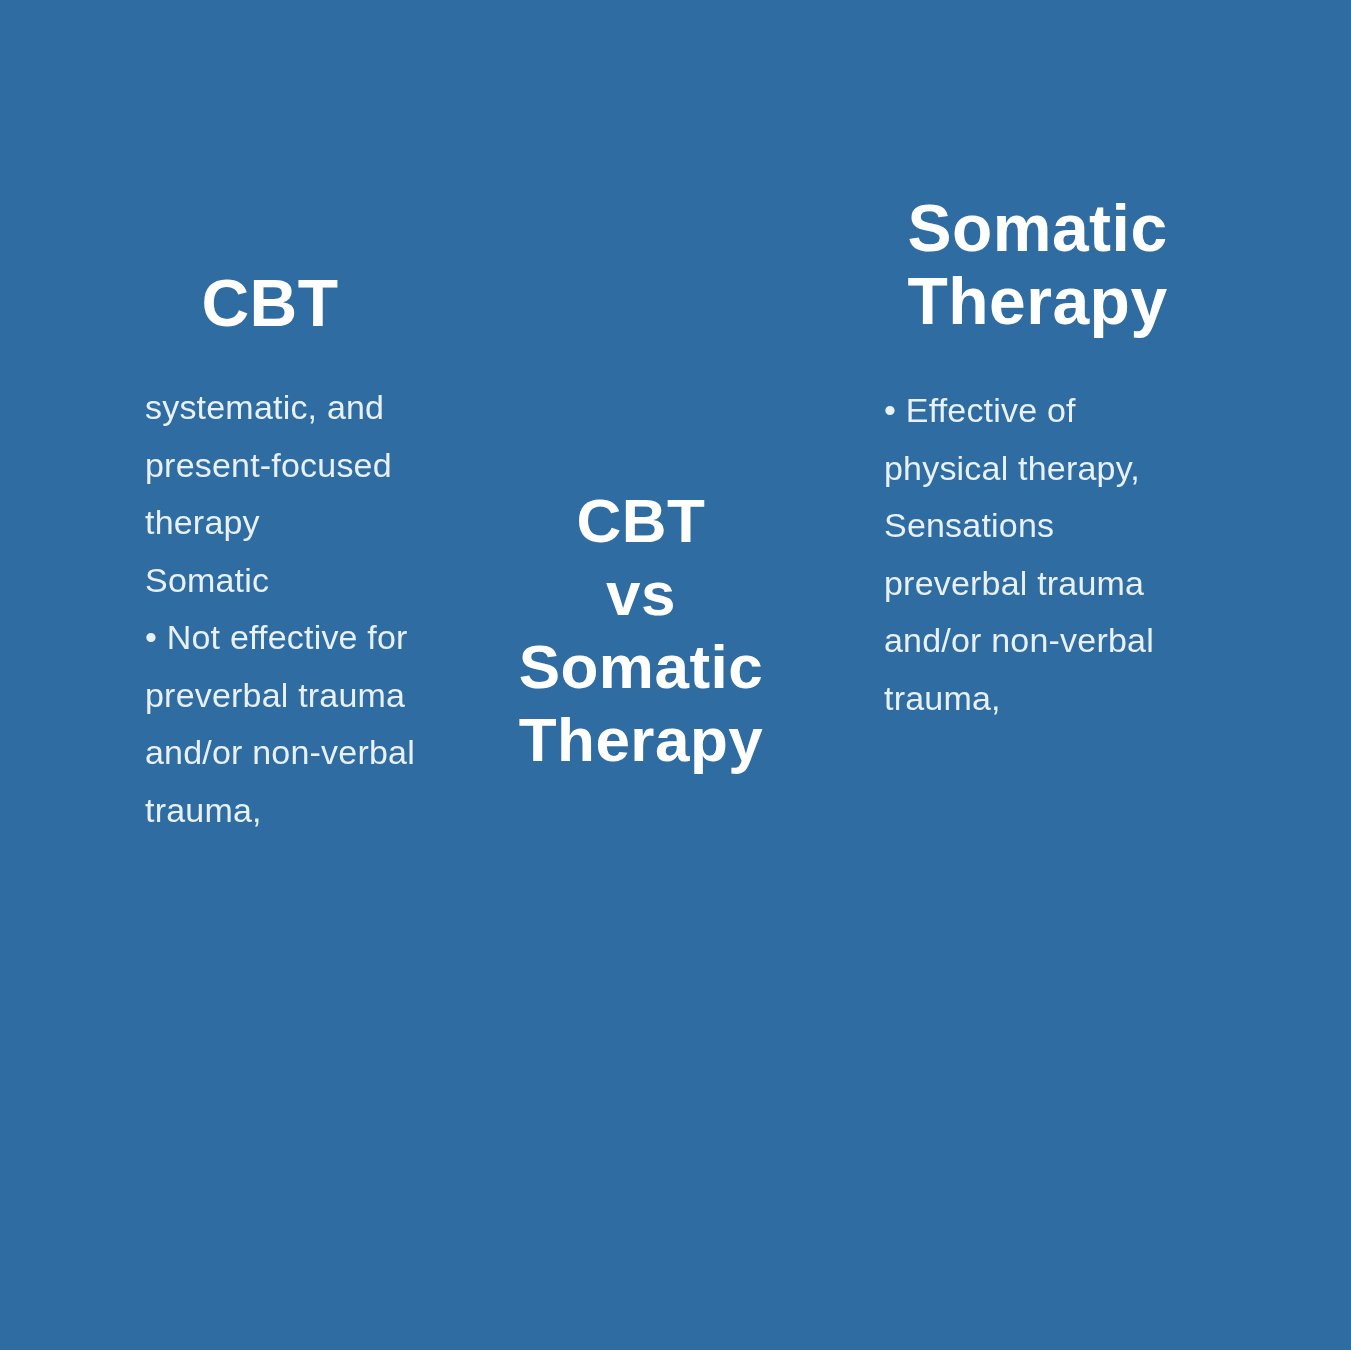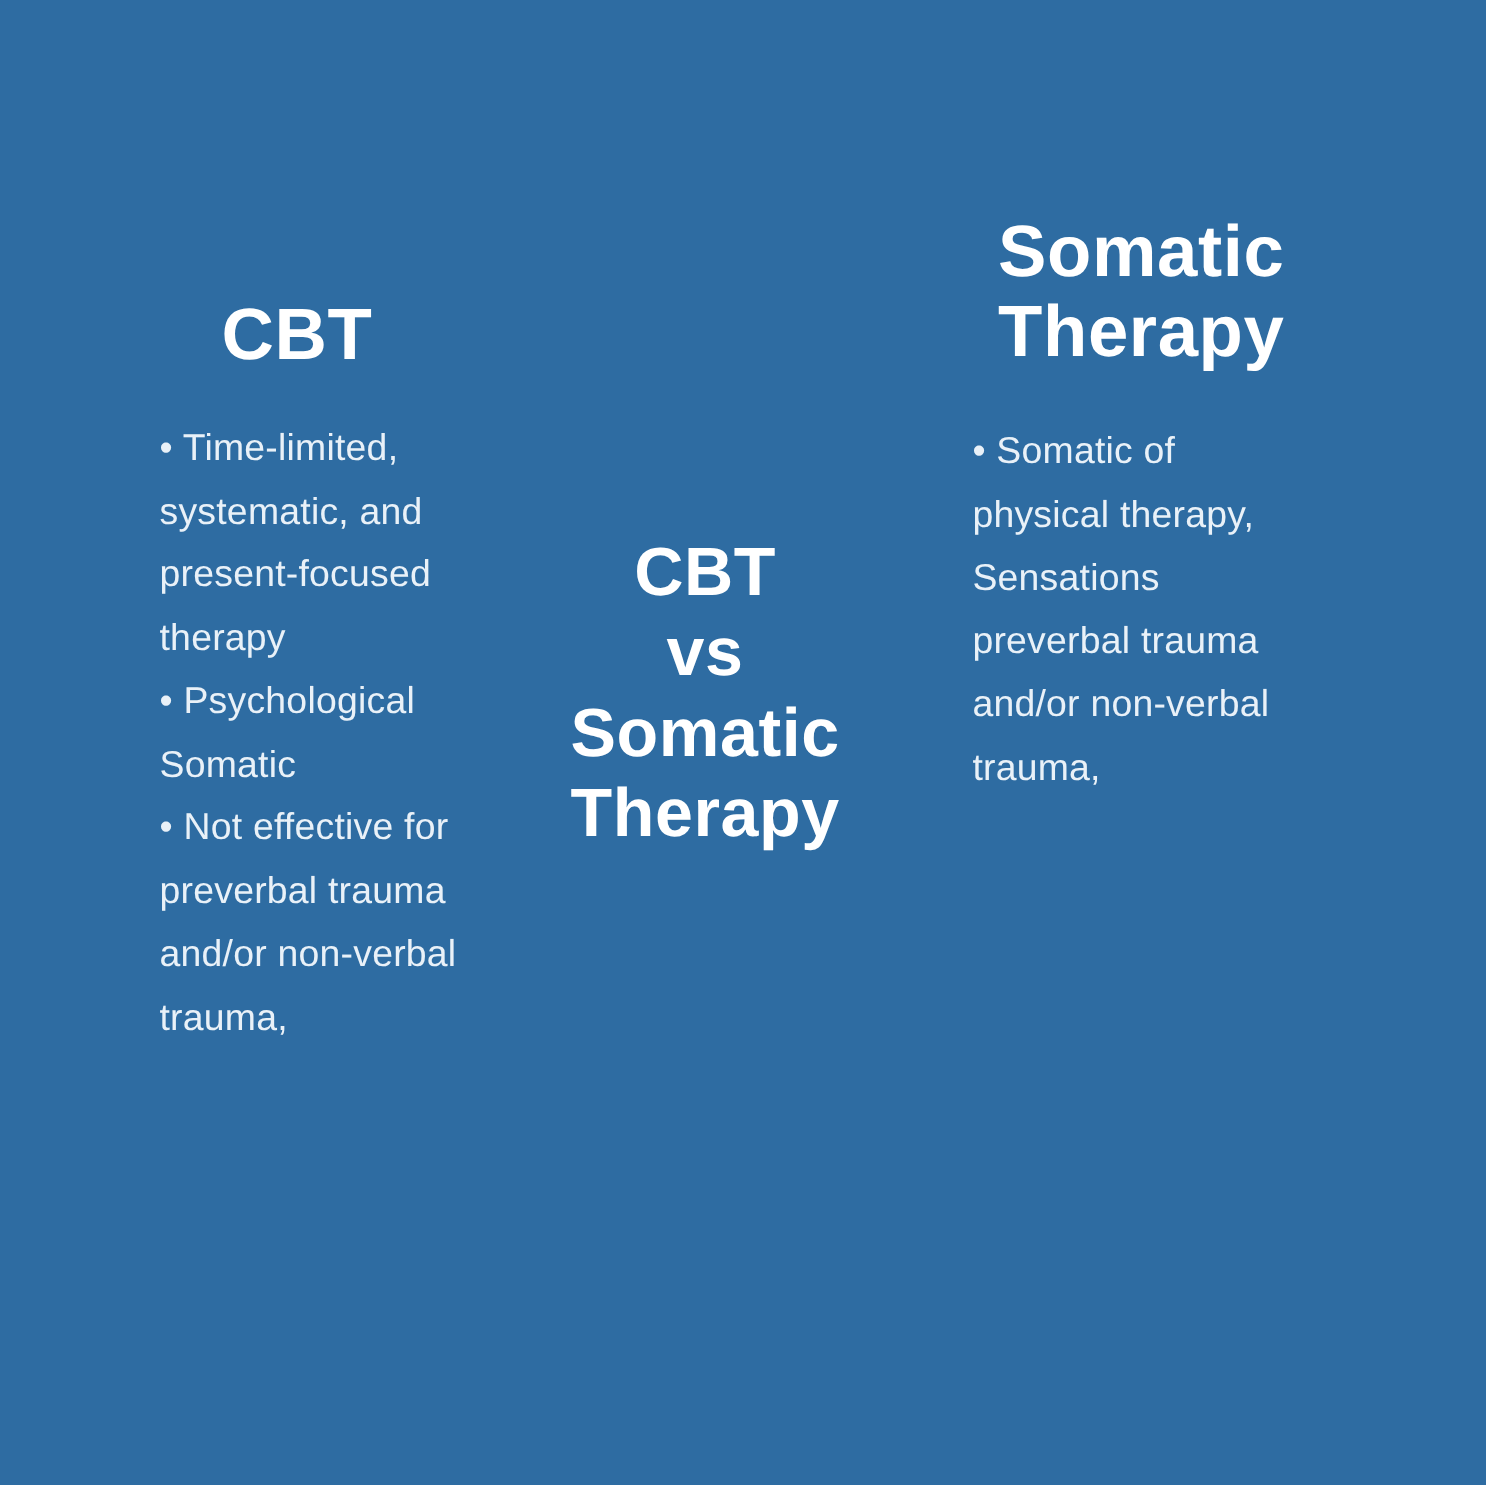--- a/index.html
+++ b/index.html
@@ -68,46 +68,44 @@
   }
 </style>
 </head>
 <body>
 
 <div class="canvas">
 
   <div class="heading left-heading">CBT</div>
 
   <div class="body-list left-body">
-      <div class="body-line">• Time-limited,</div>
       <div class="body-line">systematic, and</div>
       <div class="body-line">present-focused</div>
       <div class="body-line">therapy</div>
-      <div class="body-line">• Psychological</div>
       <div class="body-line">Somatic</div>
       <div class="body-line">• Not effective for</div>
       <div class="body-line">preverbal trauma</div>
       <div class="body-line">and/or non-verbal</div>
       <div class="body-line">trauma,</div>
     </div>
 
   <div class="center-title">
       <div class="title-line">CBT</div>
       <div class="title-line">vs</div>
       <div class="title-line">Somatic</div>
       <div class="title-line">Therapy</div>
     </div>
 
   <div class="heading right-heading">
       <div class="heading-line">Somatic</div>
       <div class="heading-line">Therapy</div>
     </div>
 
   <div class="body-list right-body">
-      <div class="body-line">• Somatic of</div>
+      <div class="body-line">• Effective of</div>
       <div class="body-line">physical therapy,</div>
       <div class="body-line">Sensations</div>
       <div class="body-line">preverbal trauma</div>
       <div class="body-line">and/or non-verbal</div>
       <div class="body-line">trauma,</div>
     </div>
 
 </div>
 
 </body></html>

